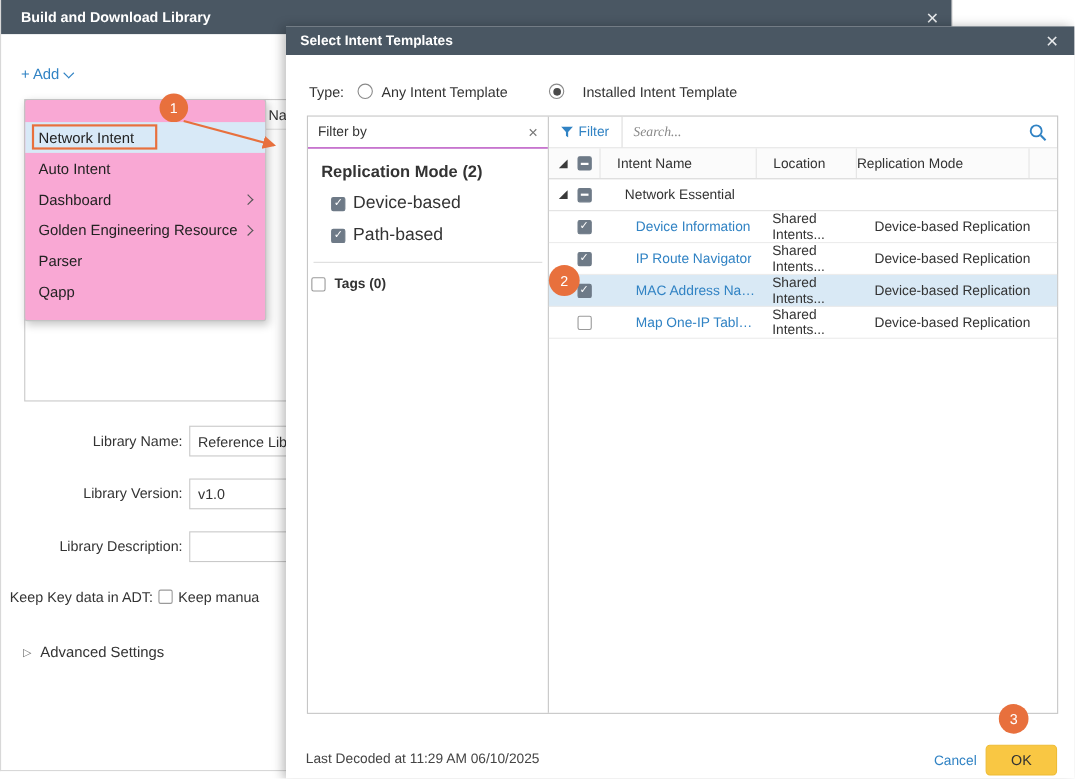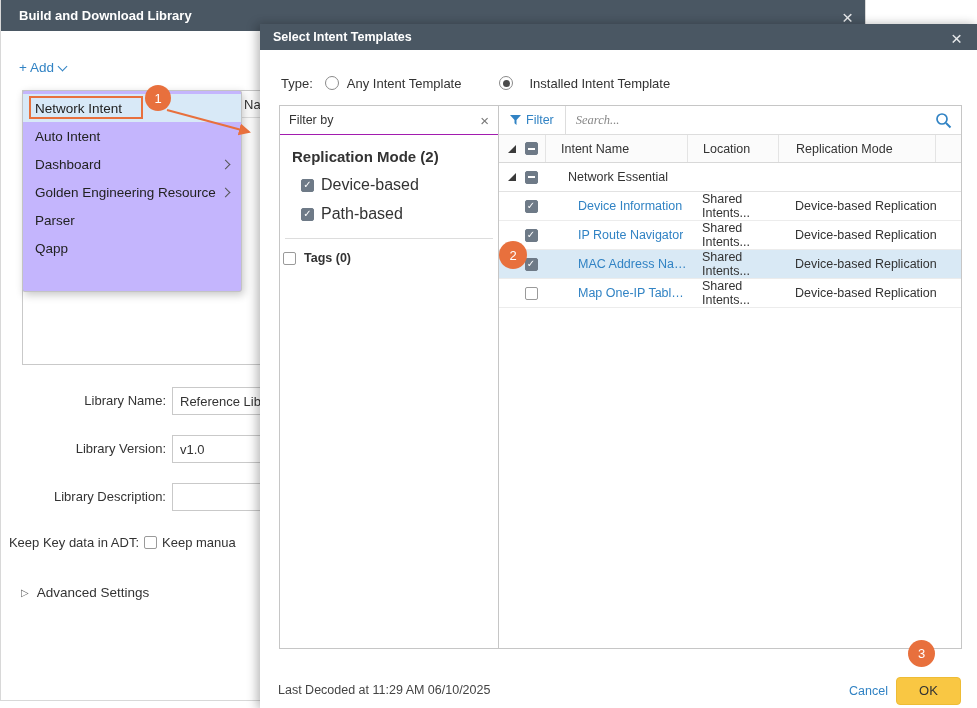--- a/index.html
+++ b/index.html
@@ -31,23 +31,23 @@
   
   .ldialog { position:absolute; left:0; top:0; width:866px; height:701px; background:#fff;
              border:1px solid #d8d8d8; border-top:none; z-index:1; }
   .ldialog .titlebar { position:absolute; left:0; top:0; right:0; height:31px; line-height:31px; padding-left:18px; }
   .add-link { position:absolute; left:18px; top:60px; font-size:13.5px; cursor:pointer; }
 
   .ptable { position:absolute; left:21px; top:90px; width:560px; height:275px; border:1px solid #c9c9c9; background:#fff; }
   .ptable .phead { height:27px; border-bottom:1px solid #e0e0e0; font-size:13px; line-height:27px; }
   .ptable .phead span { margin-left:221px; }
 
-  .menu { position:absolute; left:21px; top:90px; width:220px; height:202px; background:#c4b5fd;
+  .menu { position:absolute; left:21px; top:90px; width:220px; height:202px; background:#f9a8d4;
           border:1px solid #c3c3c3; border-radius:3px; box-shadow:2px 3px 8px rgba(0,0,0,.22);
-          padding:3px 0; z-index:5; }
+          padding:20px 0; z-index:5; }
   .mitem { position:relative; height:28px; display:flex; align-items:center; padding:0 12px;
            font-size:13.5px; color:#222; cursor:pointer; }
   .mitem .chev { margin-left:auto; }
   .mitem.hl { background:var(--menusel,#d8e9f7); }
   .orange-rect { position:absolute; left:6px; top:2px; width:114px; height:23px;
                  border:2px solid var(--orange,#e8703d); pointer-events:none; }
 
   .frow { position:absolute; height:28px; font-size:13px; }
   .frow .flabel { position:absolute; left:0; top:0; width:165px; text-align:right; line-height:28px; }
   .frow input { position:absolute; left:171px; top:0; width:152px; height:28px; border:1px solid #c9c9c9;
@@ -96,21 +96,21 @@
   .trow.grp { border-bottom:1px solid #e2e2e2; }
   .trow.sel { background:var(--rowsel,#d9e9f5); }
   .c-exp { width:18px; display:flex; align-items:center; justify-content:flex-end; }
   .c-chk { width:28px; display:flex; align-items:center; justify-content:center; }
   .c-name { width:142px; display:flex; align-items:center; }
   .c-loc { width:91px; display:flex; align-items:center; }
   .c-mode { width:157px; display:flex; align-items:center; white-space:nowrap; }
   .c-sp { flex:1; }
   .thead > div { height:100%; }
   .thead .c-name, .thead .c-loc, .thead .c-mode, .thead .c-sp { border-left:1px solid #e4e4e4; }
-  .thead .c-name { padding-left:15px; } .thead .c-loc { padding-left:15px; } .thead .c-mode { padding-left:17px; }
+  .thead .c-name { padding-left:15px; } .thead .c-loc { padding-left:15px; } .thead .c-mode { }
   .trow .c-name.g { padding-left:23px; }
   .trow .c-name.d { padding-left:33px; }
   .trow .c-loc { padding-left:15px; } .trow .c-mode { padding-left:17px; }
   .name-link { color:var(--link,#3183c4); cursor:pointer; overflow:hidden; text-overflow:ellipsis; white-space:nowrap; }
 
   .m-footer-status { position:absolute; left:18px; top:659px; font-size:12.5px; color:#444; }
   .cancel-link { position:absolute; left:589px; top:660px; font-size:12.5px; cursor:pointer; }
   .ok-btn { position:absolute; left:636px; top:653px; width:65px; height:28px; background:var(--yellow,#f9c743);
             border:1px solid #eebc35; border-radius:4px; font-size:13px; color:#333; text-align:center; line-height:26px; cursor:pointer; }
 </style>

